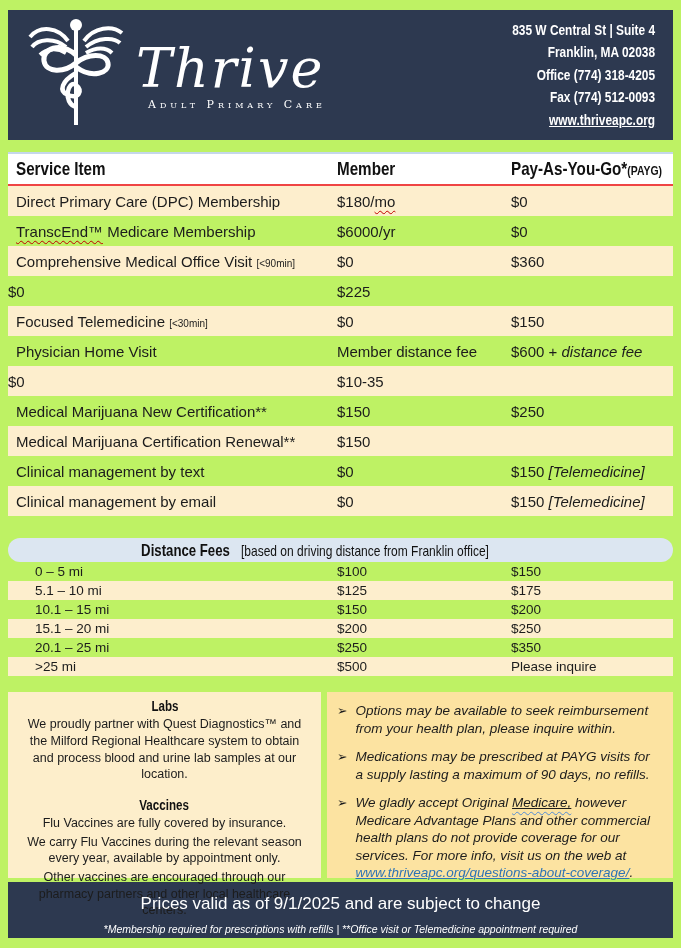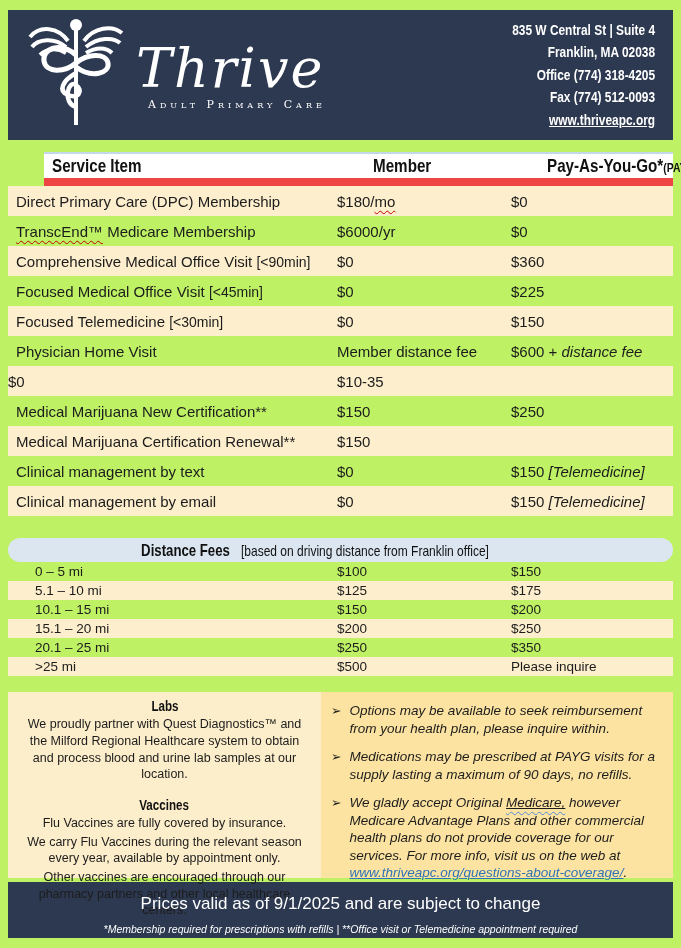--- a/index.html
+++ b/index.html
@@ -14,40 +14,40 @@
   .brand-sub { font-family:"DejaVu Serif", serif; font-size:11px; color:#fff; letter-spacing:4px; margin-top:2px; margin-left:12px; font-variant:small-caps; text-transform:capitalize; }
   .contact { text-align:right; color:#fff; font-weight:bold; font-size:14px; line-height:1.6; transform:scaleX(0.85); transform-origin:100% 50%; white-space:nowrap; }
   .contact .site { text-decoration:underline; color:#fff; cursor:pointer; }
 
   .cond { display:inline-block; transform:scaleX(0.8); font-weight:700; }
   .cond-c { transform-origin:50% 50%; }
   .cond-l { transform-origin:0 50%; }
 
   
   .grid { display:grid; grid-template-columns:329px 174px 1fr; align-items:center; }
-  .thead { height:34px; margin-top:12px; border-top:2px solid #c5d7ea; border-bottom:8px solid #ef4444; background:#fff;margin-left:36px; }
+  .thead { height:34px; margin-top:12px; border-top:2px solid #c5d7ea; border-bottom:2px solid #ef4444; background:#fff; }
   .thead .hc { font-size:19px; color:#111; white-space:nowrap; }
   .thead .c1 { padding-left:8px; }
   .payg-small { font-size:13px; font-weight:700; }
   .trow { height:30px; font-size:15px; }
   .trow .c1 { padding-left:8px; white-space:nowrap; }
   .alt { background:#fdeecd; }
-  .svc-note { font-size:14px; }
+  .svc-note { font-size:10px; }
   .it { font-style:italic; }
   .sq-red { text-decoration:underline wavy #c00000 1px; text-underline-offset:3px; text-decoration-skip-ink:none; }
 
   
   .dist-bar { height:24px; margin-top:22px; background:#dce6f1; text-align:center; line-height:24px; white-space:nowrap;border-radius:12px; }
   .dist-title { font-size:16.5px; color:#111; }
   .dist-sub { display:inline-block; transform:scaleX(0.8); transform-origin:0 50%; font-size:15px; font-weight:400; color:#111; }
   .drow { height:19px; font-size:13.5px; }
   .drow .c1 { padding-left:27px; }
 
   
-  .boxes { display:flex; margin-top:16px; height:186px; }
+  .boxes { display:flex; gap:6px; margin-top:16px; height:186px; }
   .box-l { width:313px; background:#fdeecb; padding:5px 10px; text-align:center; font-size:12.5px; line-height:1.33; }
   .box-l .bh { font-size:14.5px; color:#111; }
   .box-l p { margin-bottom:2px; }
   .vacc-gap { margin-top:13px; }
   .box-r { flex:1; background:#fce3a1; padding:10px 12px 8px 10px; }
   .bullet { display:flex; gap:8px; margin-bottom:11px; font-size:13.5px; line-height:1.3; }
   .bullet .glyph { font-style:normal; font-size:12.5px; line-height:1.45; }
   .bullet .btxt { font-style:italic; }
   .med-link { text-decoration:underline; text-decoration-skip-ink:none; cursor:pointer; }
   .med-wavy { text-decoration:underline wavy #538dd5 1px; text-underline-offset:4px; text-decoration-skip-ink:none; }
@@ -105,21 +105,20 @@
       <div class="c1"><span class="sq-red">TranscEnd™</span><span> Medicare Membership</span></div>
       <div><span>$6000/yr</span></div>
       <div><span>$0</span></div>
     </div>
     <div class="grid trow alt">
       <div class="c1"><span>Comprehensive Medical Office Visit </span><span class="svc-note">[&lt;90min]</span></div>
       <div><span>$0</span></div>
       <div><span>$360</span></div>
     </div>
     <div class="grid trow">
-      <div class="c1"><span>Focused Medical Office Visit </span><span class="svc-note">[&lt;45min]</span></div>
       <div><span>$0</span></div>
       <div><span>$225</span></div>
     </div>
     <div class="grid trow alt">
       <div class="c1"><span>Focused Telemedicine </span><span class="svc-note">[&lt;30min]</span></div>
       <div><span>$0</span></div>
       <div><span>$150</span></div>
     </div>
     <div class="grid trow">
       <div class="c1"><span>Physician Home Visit</span></div>

